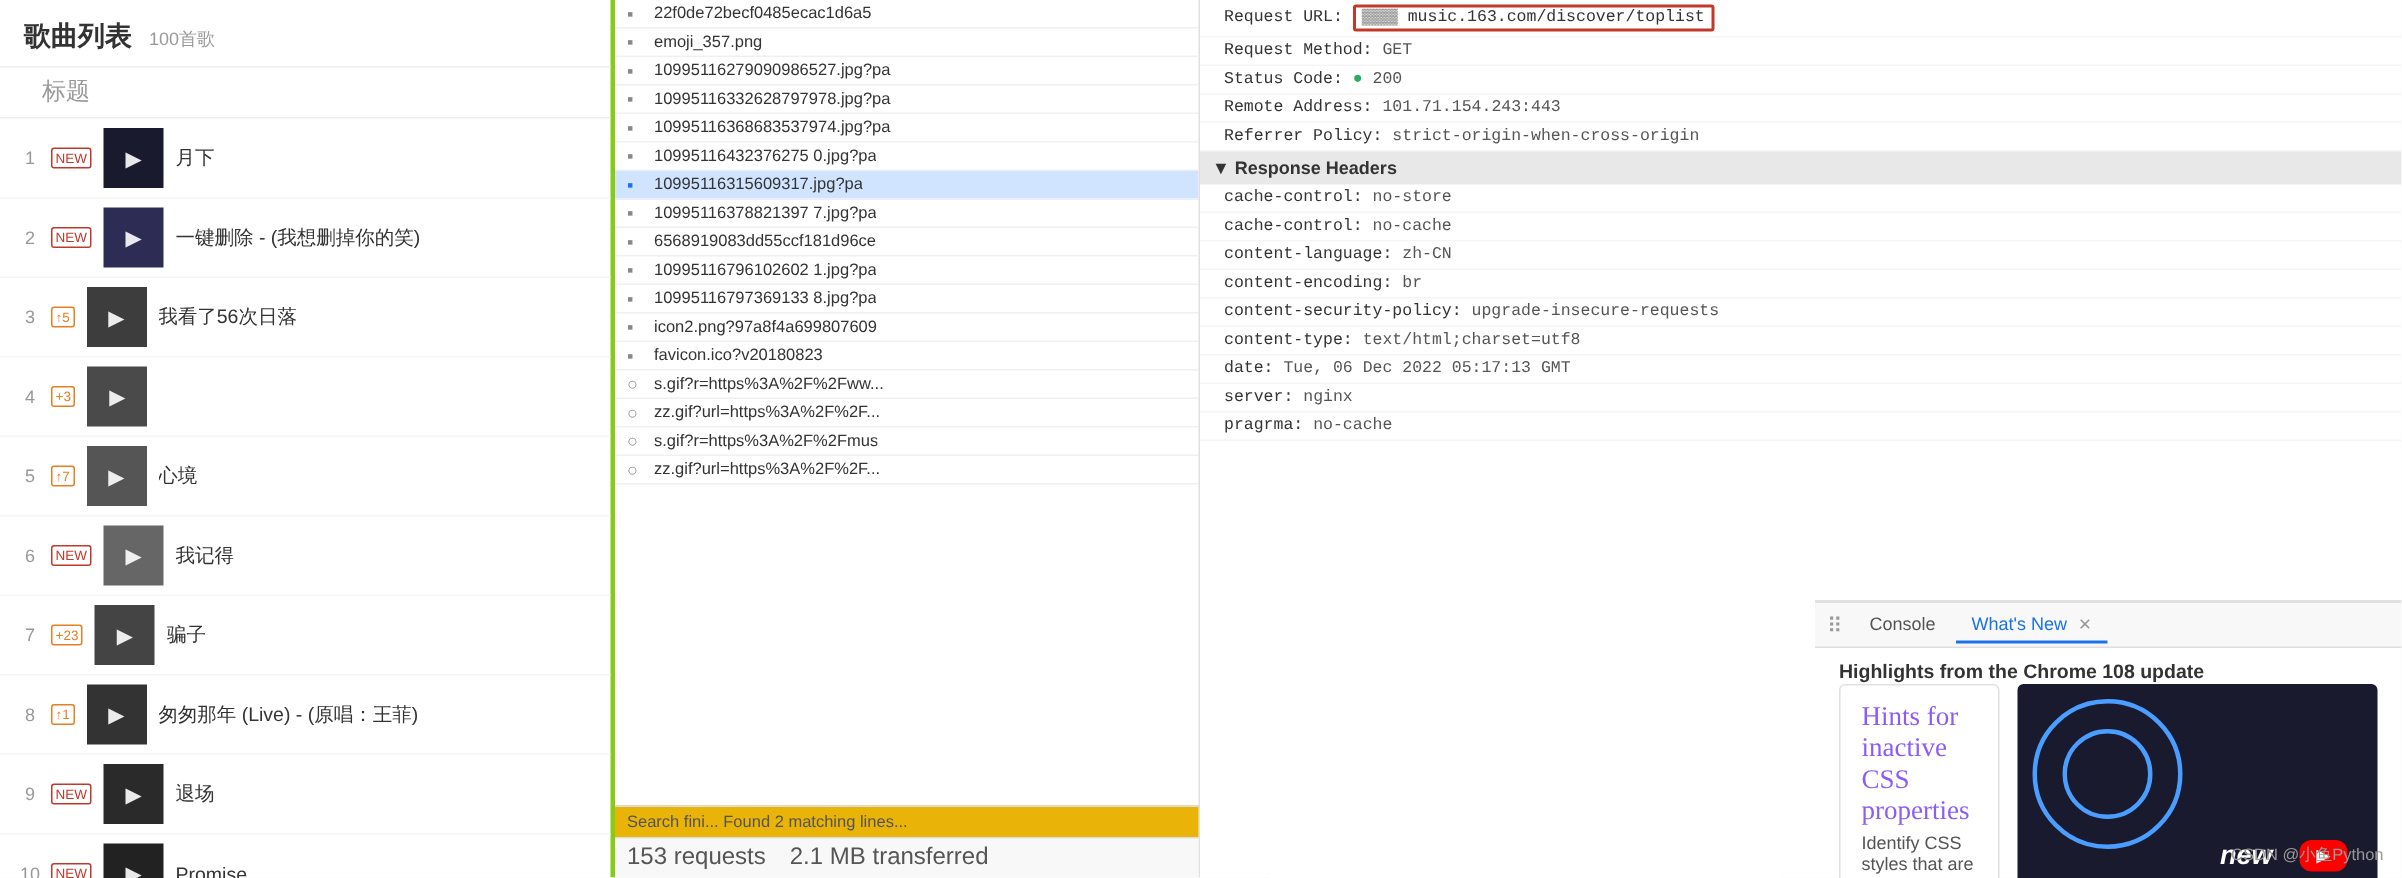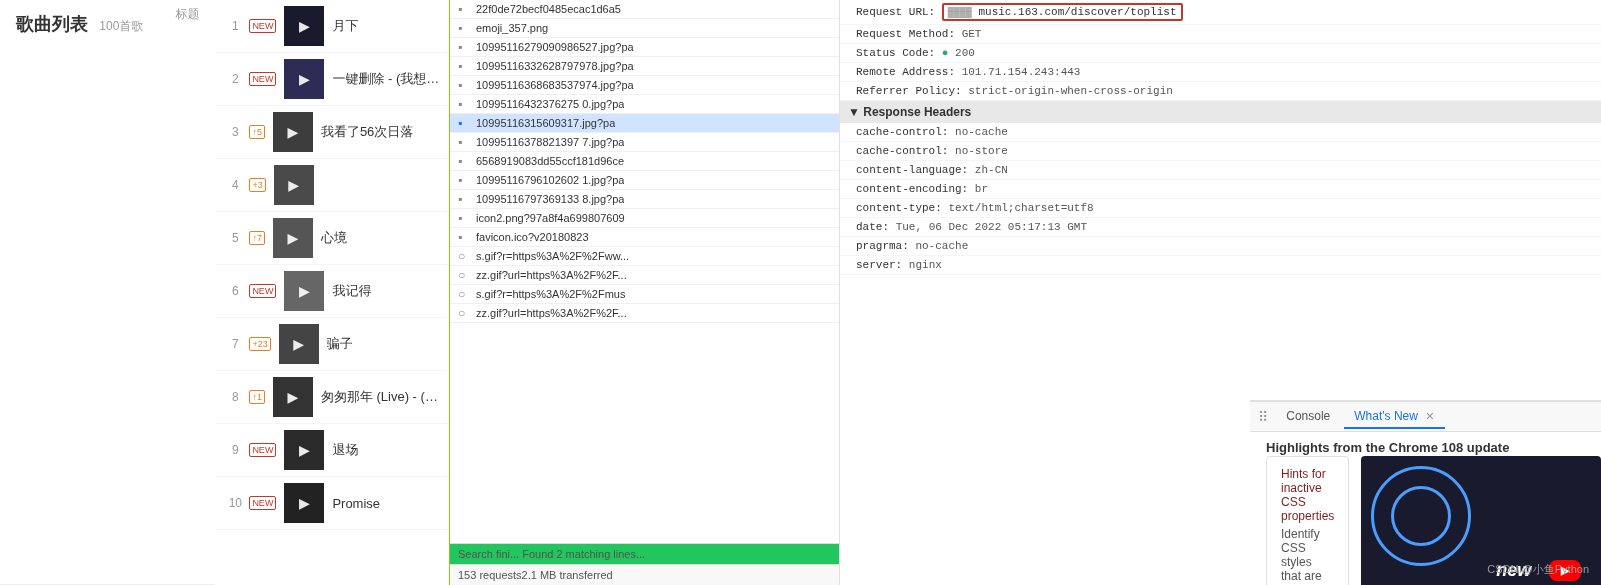--- a/index.html
+++ b/index.html
@@ -1,44 +1,44 @@
 <!DOCTYPE html>
 <html><head>
   <meta charset="utf-8">
   <style>
     * { margin: 0; padding: 0; box-sizing: border-box; }
     body { font-family: 'Microsoft YaHei', Arial, sans-serif; font-size: 12px; background: #f5f5f5; display: flex; width: 1601px; height: 585px; overflow: hidden; }
 
     
     .song-list-panel {
-      width: 450px;
+      width: 410px;
       background: #fff;
-      border-right: 1px solid #84cc16;
-      display: flex;
-      flex-direction: row;
+      border-right: 3px solid #84cc16;
+      display: flex;
+      flex-direction: column;
       flex-shrink: 0;
     }
     .song-list-header {
       padding: 12px 16px 8px;
       border-bottom: 1px solid #eee;
     }
     .song-list-title {
       font-size: 18px;
       font-weight: bold;
       color: #333;
     }
     .song-list-count {
       font-size: 12px;
       color: #999;
       margin-left: 8px;
     }
     .song-list-col-header {
-      padding: 6px 16px;
+      padding: 6px 28px;
       color: #999;
-      font-size: 12px;
+      font-size: 16px;
       border-bottom: 1px solid #eee;
     }
     .song-rows {
       overflow-y: auto;
       flex: 1;
     }
     .song-row {
       display: flex;
       align-items: center;
       padding: 6px 8px;
@@ -116,29 +116,30 @@
     }
     .network-item-name {
       overflow: hidden;
       text-overflow: ellipsis;
       color: #333;
     }
     .network-footer {
       padding: 4px 8px;
       background: #f8f8f8;
       border-top: 1px solid #ddd;
-      font-size: 11px;
+      font-size: 16px;
       color: #555;
       display: flex;
+      gap: 16px;
     }
 
     
     .search-bar {
       padding: 4px 8px;
-      background: #22c55e;
+      background: #eab308;
       border-top: 1px solid #ddd;
       font-size: 11px;
       color: #555;
     }
 
     
     .headers-panel {
       flex: 1;
       background: #fff;
       display: flex;
@@ -234,25 +235,26 @@
     }
     .whats-new-card {
       flex: 1;
       max-width: 460px;
       border: 1px solid #e0e0e0;
       border-radius: 4px;
       padding: 10px 14px;
       background: #fff;
     }
     .card-link {
-      color: #7f1d1d;
-      font-size: 12px;
+      color: #8b5cf6;
+      font-size: 18px;
       font-weight: 500;
       text-decoration: none;
       cursor: pointer;
+      font-family: Liberation Serif, serif;
     }
     .card-desc {
       font-size: 12px;
       color: #555;
       margin-top: 4px;
     }
     .whats-new-image {
       width: 240px;
       height: 135px;
       background: #1a1a2e;
@@ -536,28 +538,29 @@
       </div>
       <div class="header-row">
         <span class="header-key">Referrer Policy:</span>
         <span class="header-val">strict-origin-when-cross-origin</span>
       </div>
 
       <div class="section-header">
         <span>▼ Response Headers</span>
       </div>
       <div id="response-headers-container">
+          <div class="header-row"><span class="header-key">cache-control:</span> <span class="header-val">no-store</span></div>
           <div class="header-row"><span class="header-key">cache-control:</span> <span class="header-val">no-cache</span></div>
-          <div class="header-row"><span class="header-key">cache-control:</span> <span class="header-val">no-store</span></div>
           <div class="header-row"><span class="header-key">content-language:</span> <span class="header-val">zh-CN</span></div>
           <div class="header-row"><span class="header-key">content-encoding:</span> <span class="header-val">br</span></div>
+          <div class="header-row"><span class="header-key">content-security-policy:</span> <span class="header-val">upgrade-insecure-requests</span></div>
           <div class="header-row"><span class="header-key">content-type:</span> <span class="header-val">text/html;charset=utf8</span></div>
           <div class="header-row"><span class="header-key">date:</span> <span class="header-val">Tue, 06 Dec 2022 05:17:13 GMT</span></div>
+          <div class="header-row"><span class="header-key">server:</span> <span class="header-val">nginx</span></div>
           <div class="header-row"><span class="header-key">pragrma:</span> <span class="header-val">no-cache</span></div>
-          <div class="header-row"><span class="header-key">server:</span> <span class="header-val">nginx</span></div>
         </div>
     </div>
   </div>
 
   <div class="bottom-panel">
     <div class="bottom-tabs">
       <span style="color:#999; font-size:14px; margin-right:4px;">⠿</span>
       <div class="bottom-tab">
         <span>Console</span>
       </div>

